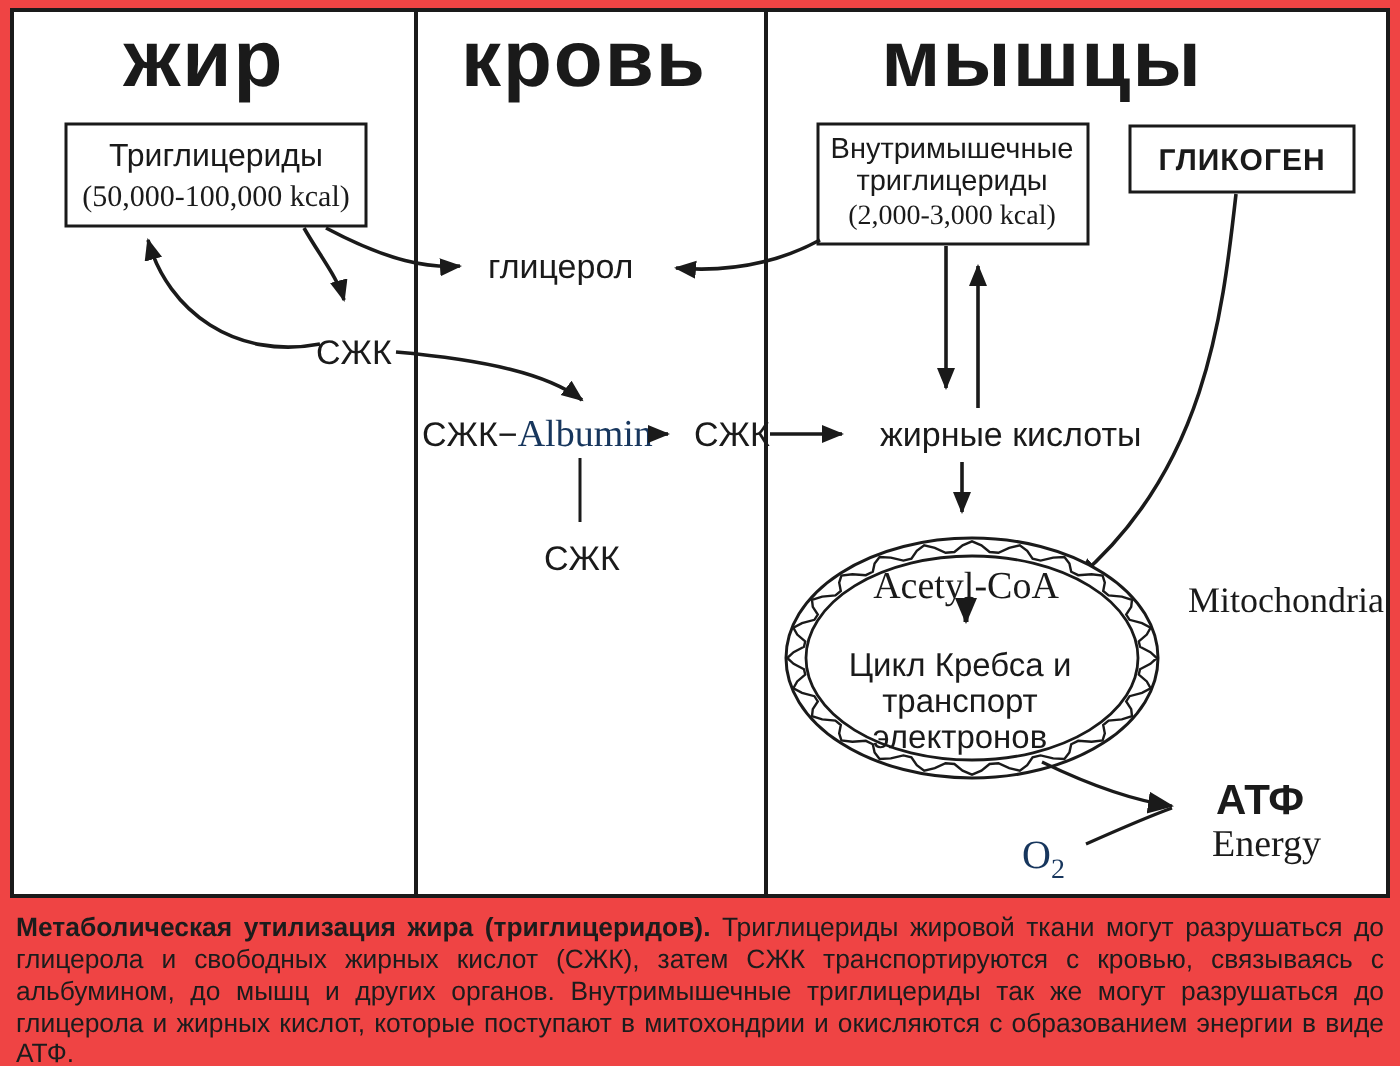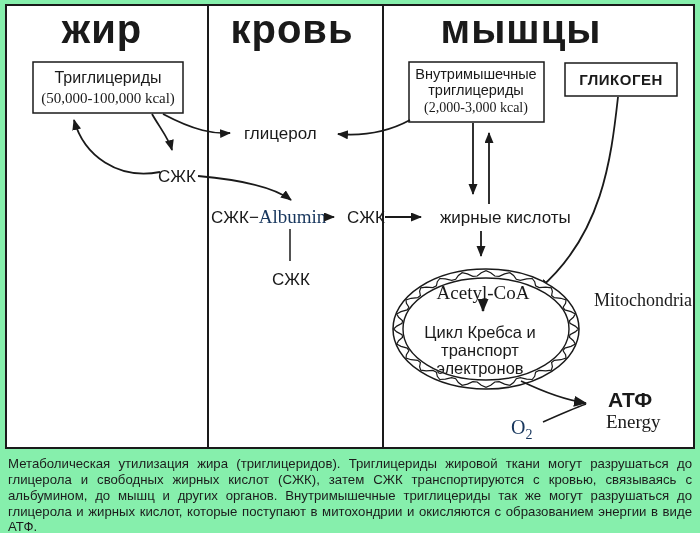--- a/index.html
+++ b/index.html
@@ -1,31 +1,31 @@
 <!DOCTYPE html>
 <html><head>
 <meta charset="utf-8">
 <style>
   html,body{margin:0;padding:0;background:#ffffff;}
   body{width:700px;height:533px;font-family:"Liberation Sans",sans-serif;color:#1a1a1a;}
-  .page{position:relative;width:700px;height:533px;background:#86efac;overflow:hidden;}
+  .page{position:relative;width:700px;height:533px;background:#ef4444;overflow:hidden;}
   svg{display:block;}
   svg text{fill:#1a1a1a;}
   .hdr{font-size:40px;font-weight:bold;letter-spacing:1px;}
   .lbl{font-size:17px;}
   .boxlbl{font-size:16px;}
   .boxlbl2{font-size:14.5px;}
   .kcal{font-family:"Liberation Serif","DejaVu Serif",serif;font-size:15px;}
   .kcal2{font-family:"Liberation Serif","DejaVu Serif",serif;font-size:14px;}
   .serifblue{font-family:"Liberation Serif","DejaVu Serif",serif;}
   .glyc{font-size:15px;font-weight:bold;letter-spacing:0.5px;}
   .krebs{font-size:16.5px;}
   .atp{font-size:21px;font-weight:bold;}
   .caption{margin:4px 8px 0 8px;font-size:13.2px;line-height:1.2;text-align:justify;color:#1c1c1c;}
-  .caption b{font-weight:normal;}
+  .caption b{font-weight:bold;}
   .stroke{fill:none;stroke:#1a1a1a;}
 </style>
 </head>
 <body>
 
 <div class="page">
 
 <svg width="700" height="452" viewBox="0 0 700 452">
   <defs>
     <marker id="ah" markerUnits="userSpaceOnUse" markerWidth="14" markerHeight="12" refX="10" refY="4.5" orient="auto">

